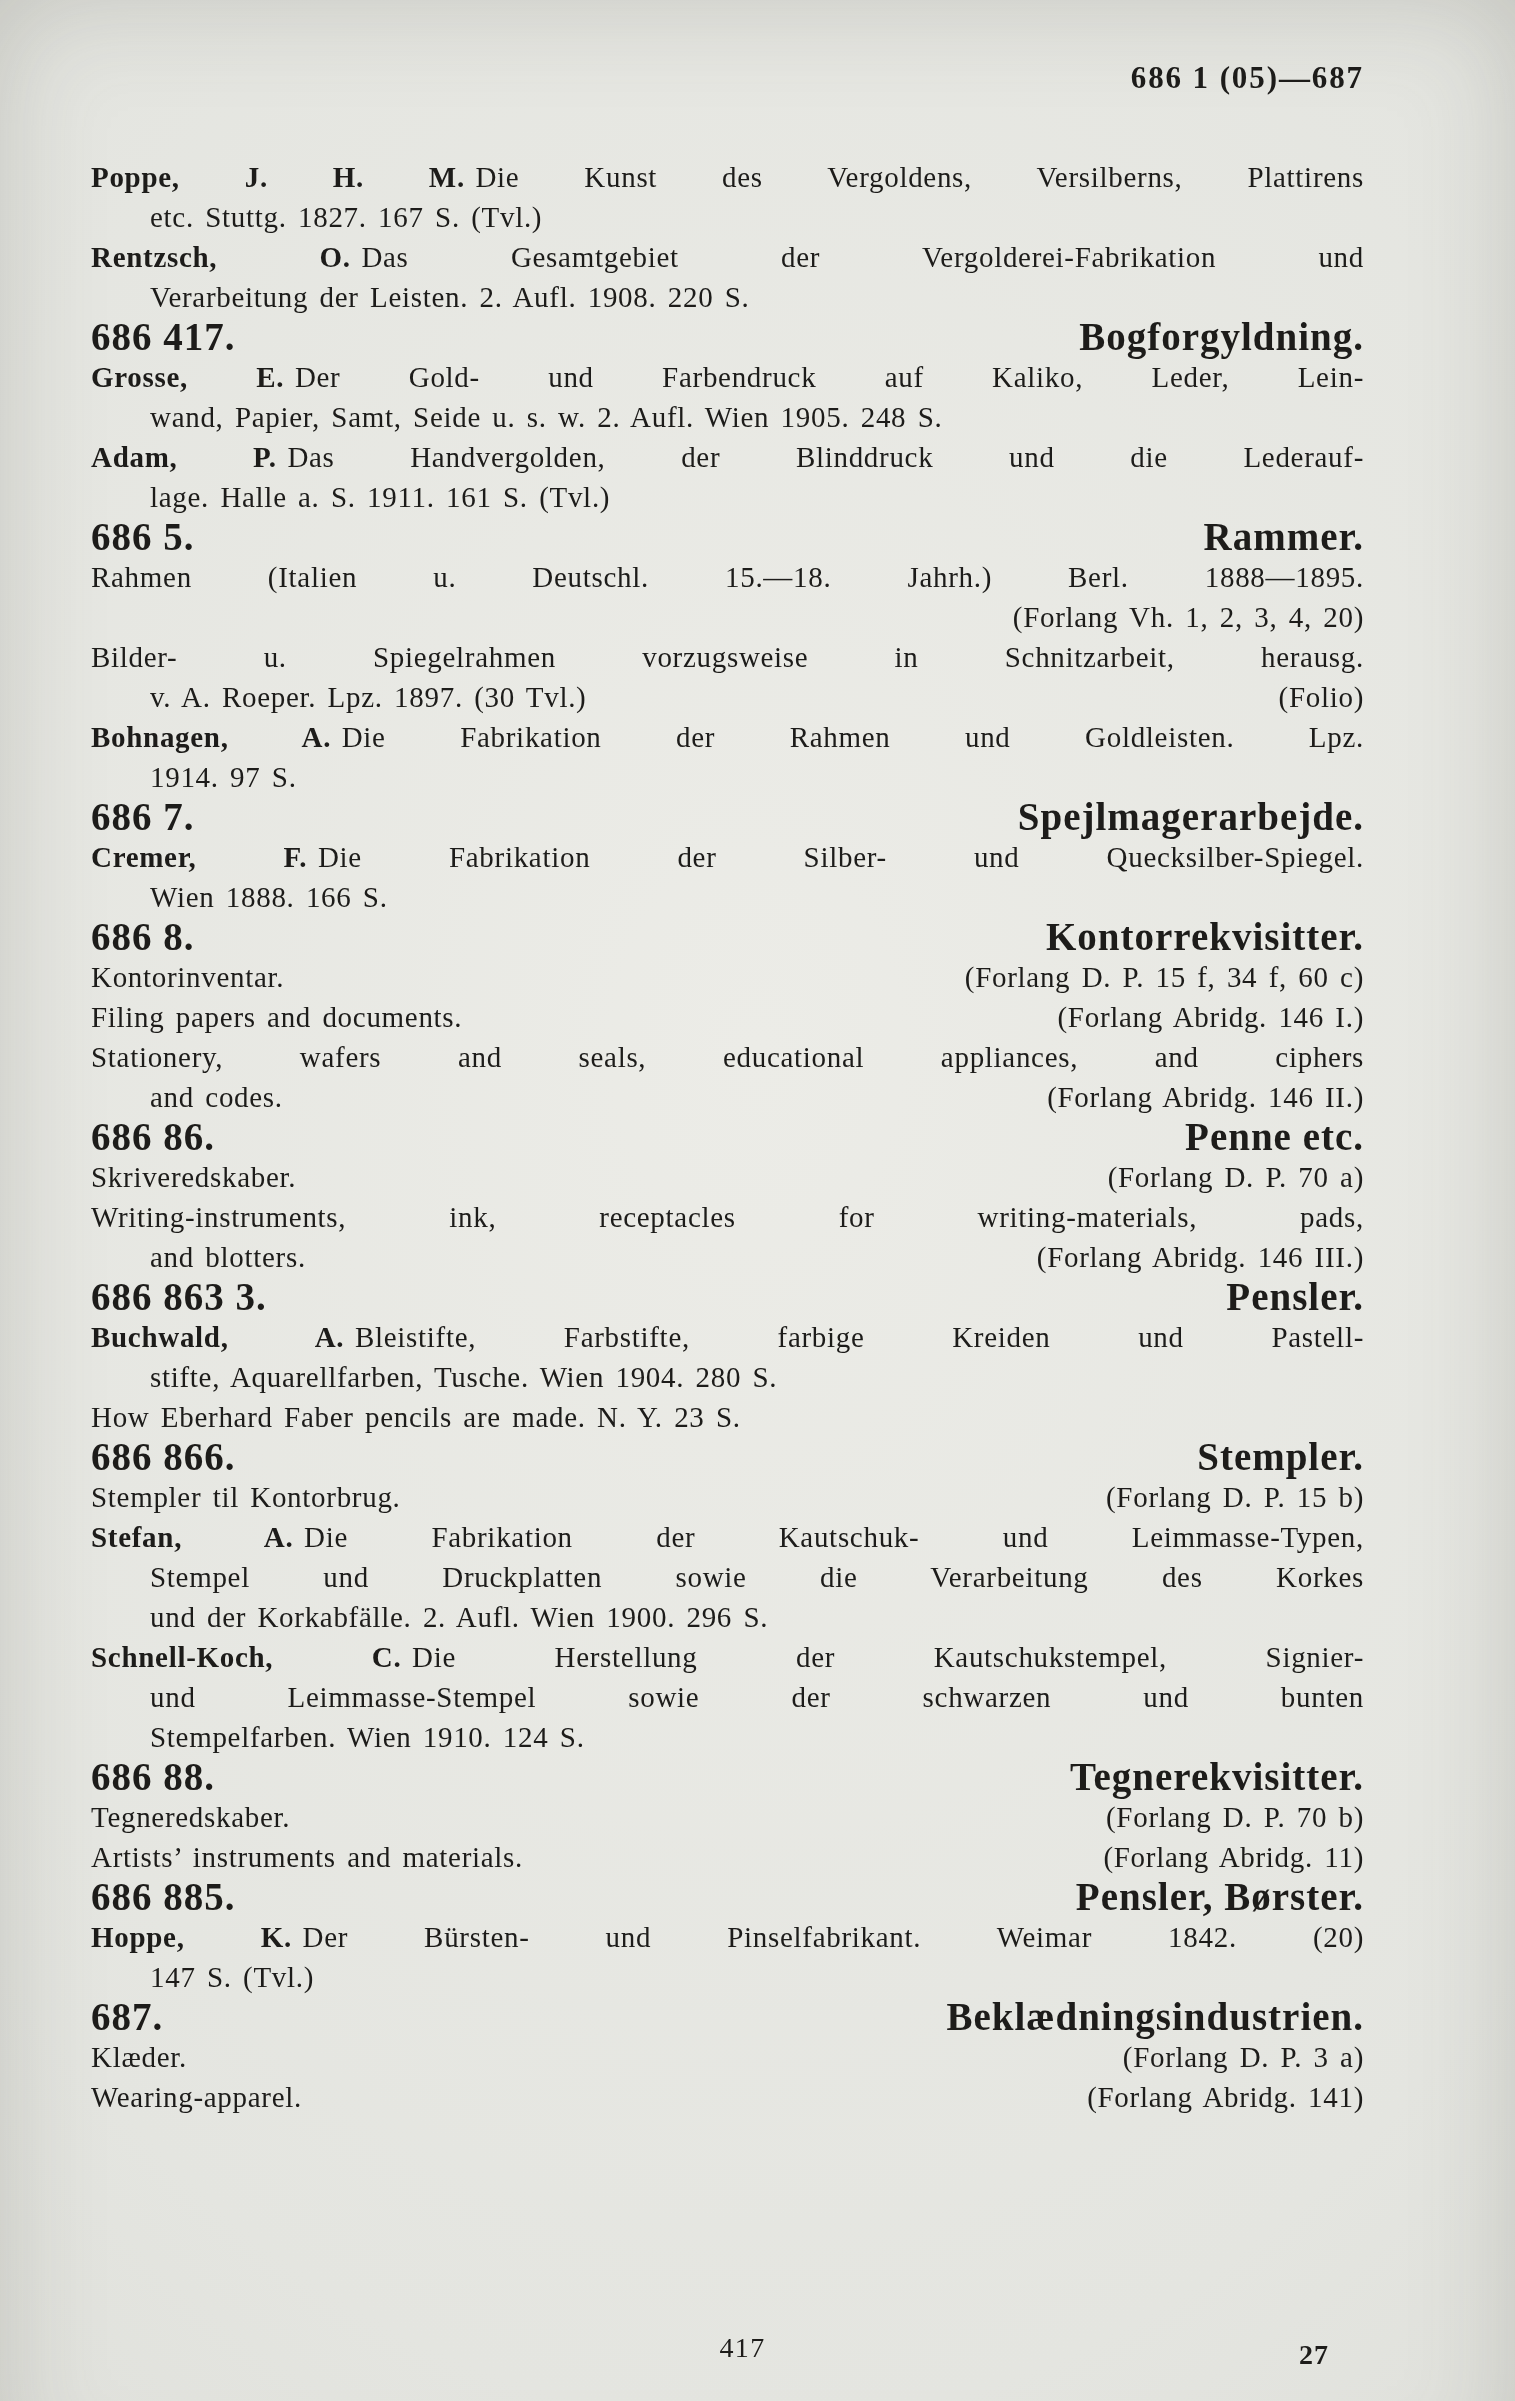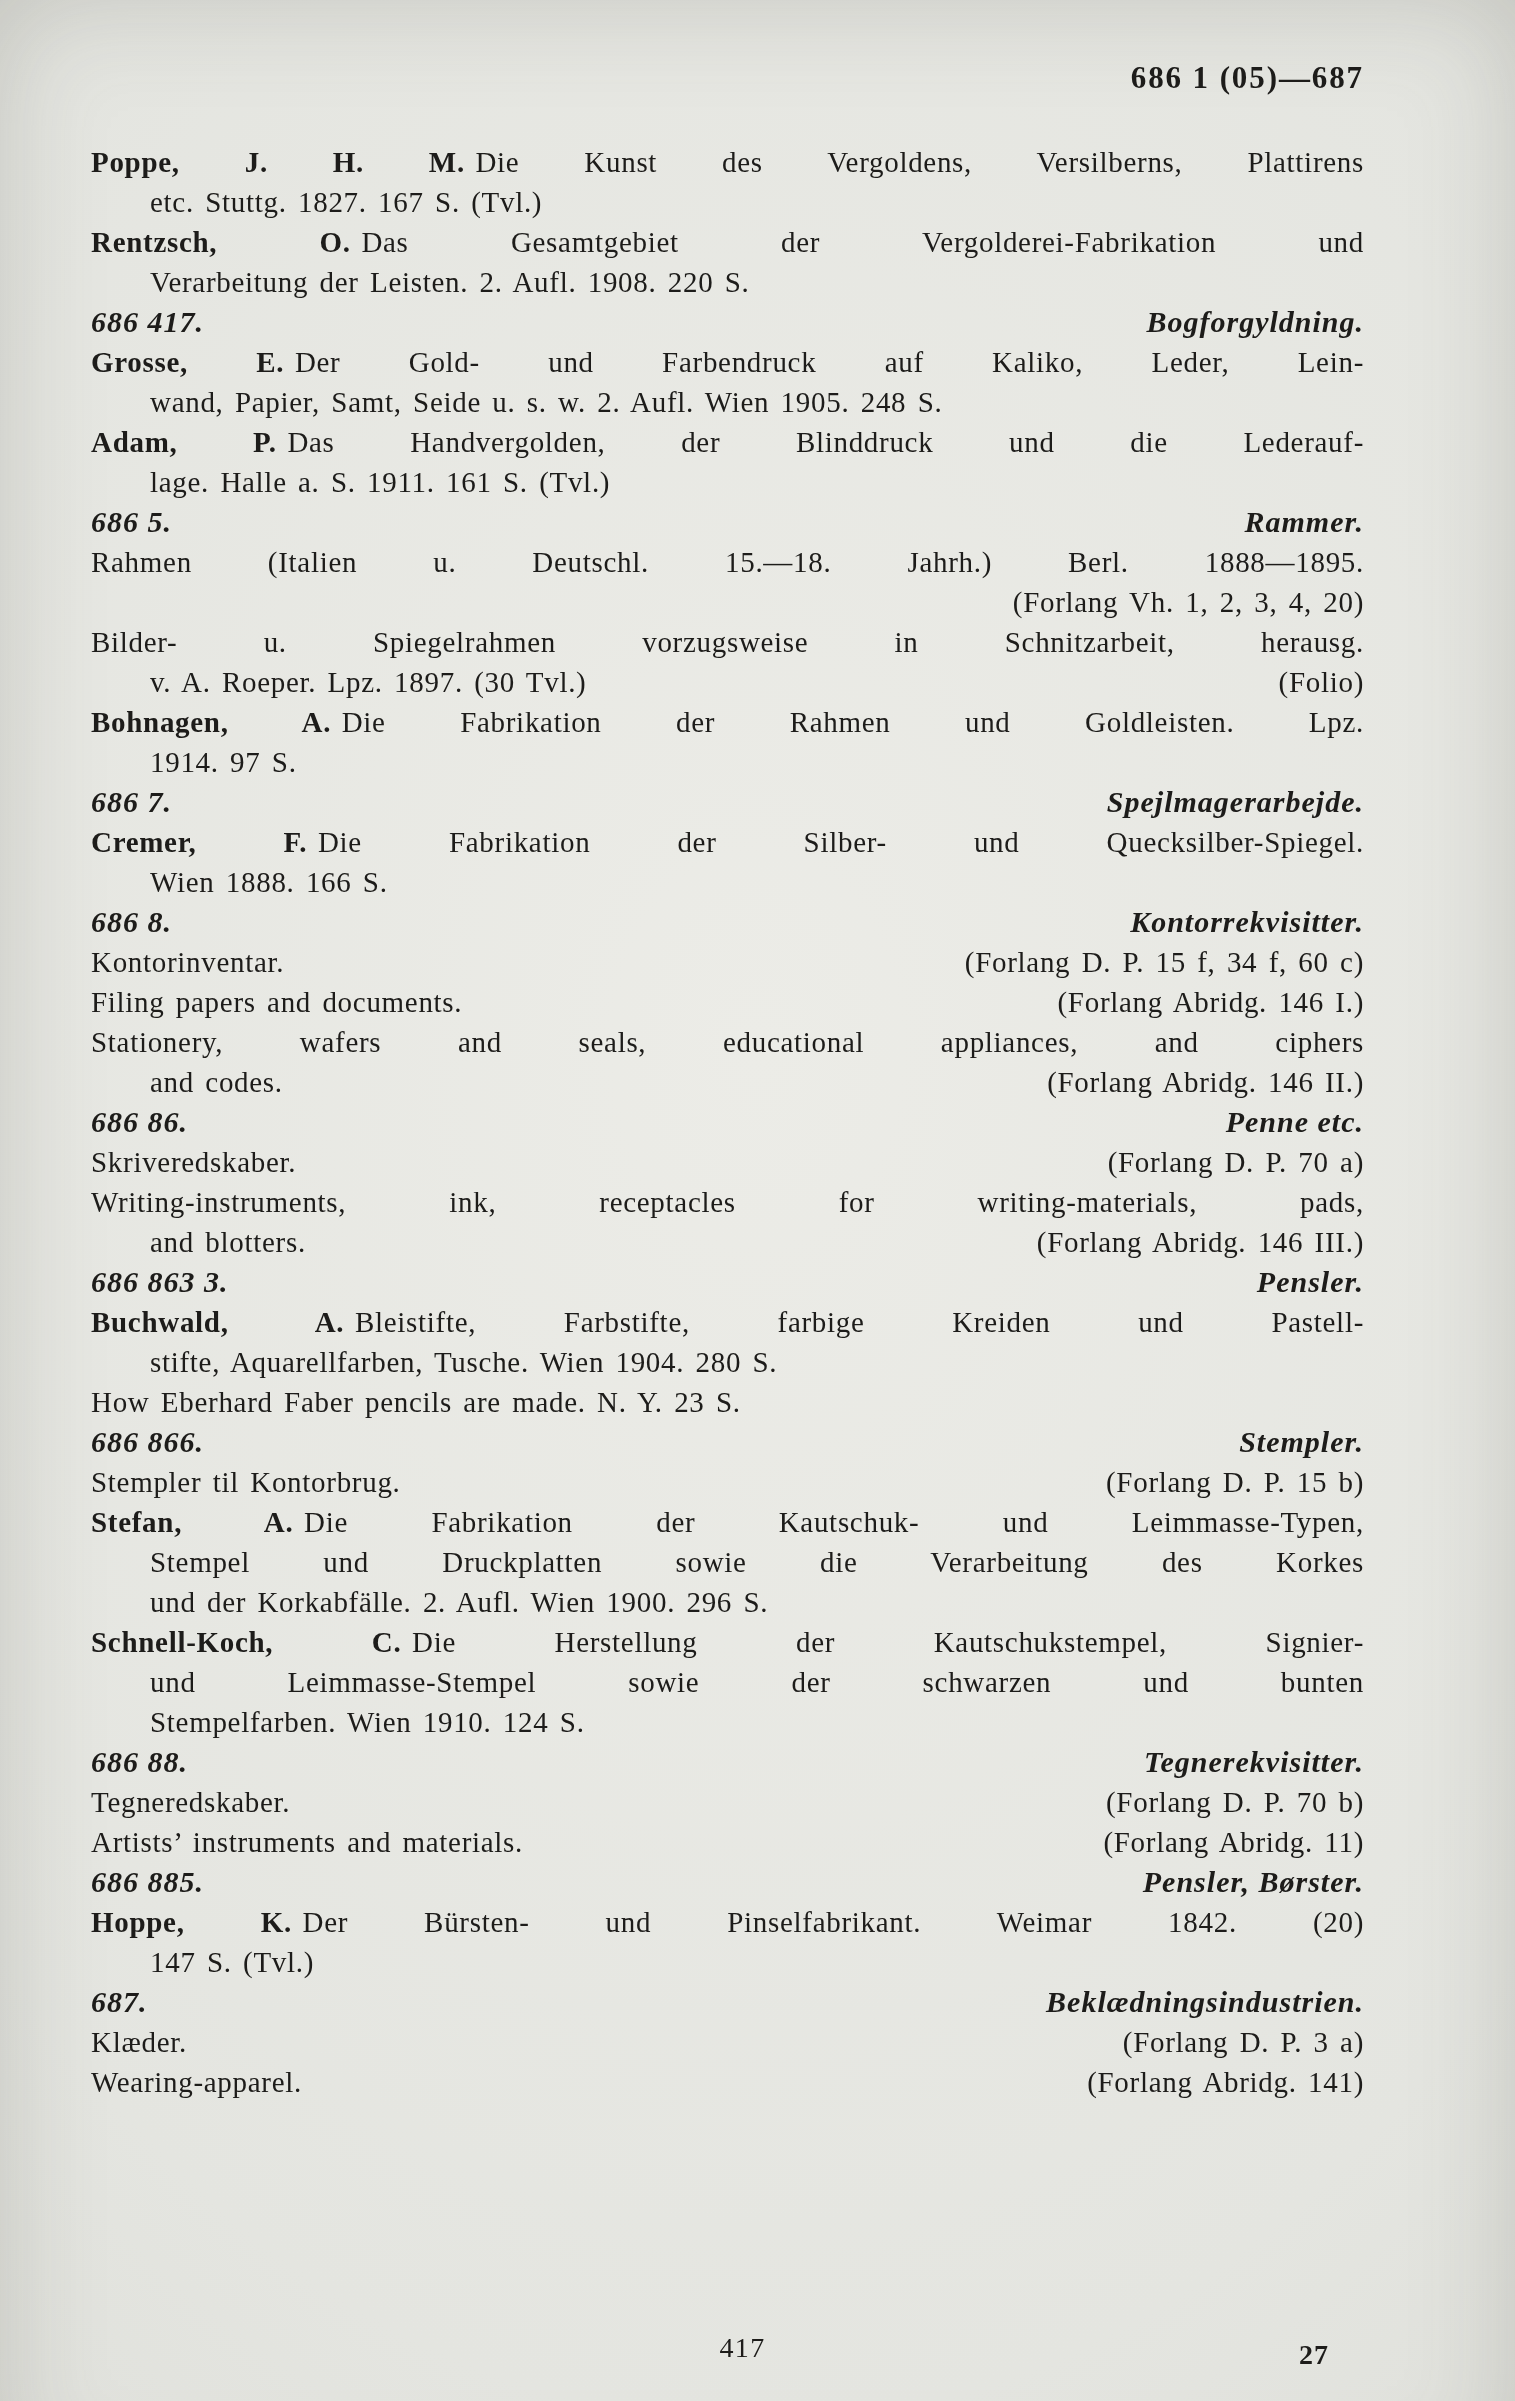--- a/index.html
+++ b/index.html
@@ -22,21 +22,21 @@
     left: 91px;
     top: 58px;
     width: 1273px;
   }
   .page-header {
     text-align: right;
     font-weight: bold;
     font-size: 31px;
     letter-spacing: 1.9px;
     line-height: 40px;
-    margin-bottom: 44px;
+    margin-bottom: 59px;
   }
   .line {
     font-size: 29px;
     line-height: 40px;
     min-height: 40px;
     letter-spacing: 0.7px;
     word-spacing: 3.4px;
     white-space: normal;
   }
   .line.cont { padding-left: 59px; }
@@ -54,25 +54,24 @@
   .author {
     font-weight: bold;
     padding-right: 10.6px;
     margin-top: 41px;
   }
   .section-row {
     display: flex;
     justify-content: space-between;
     align-items: baseline;
     font-weight: bold;
-    font-size: 30px;
+    font-size: 39px;
     line-height: 40px;
     min-height: 40px;
     letter-spacing: 1px;
-    font-style: italic;
   }
   .footer {
     position: absolute;
     left: 106px;
     width: 1273px;
     bottom: 122px;
     height: 43px;
   }
   .footer-page-number {
     position: absolute;

